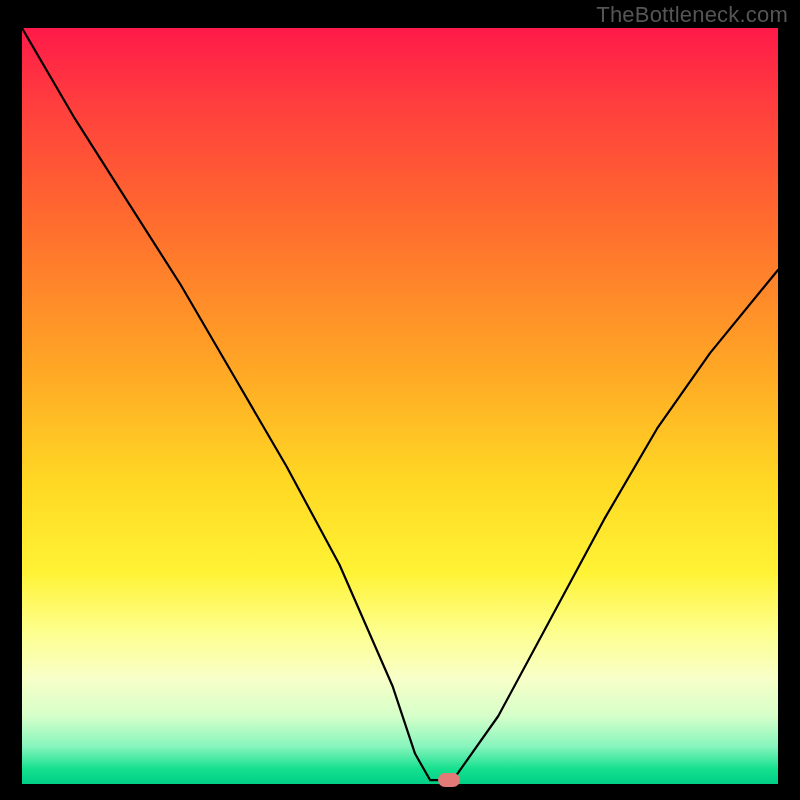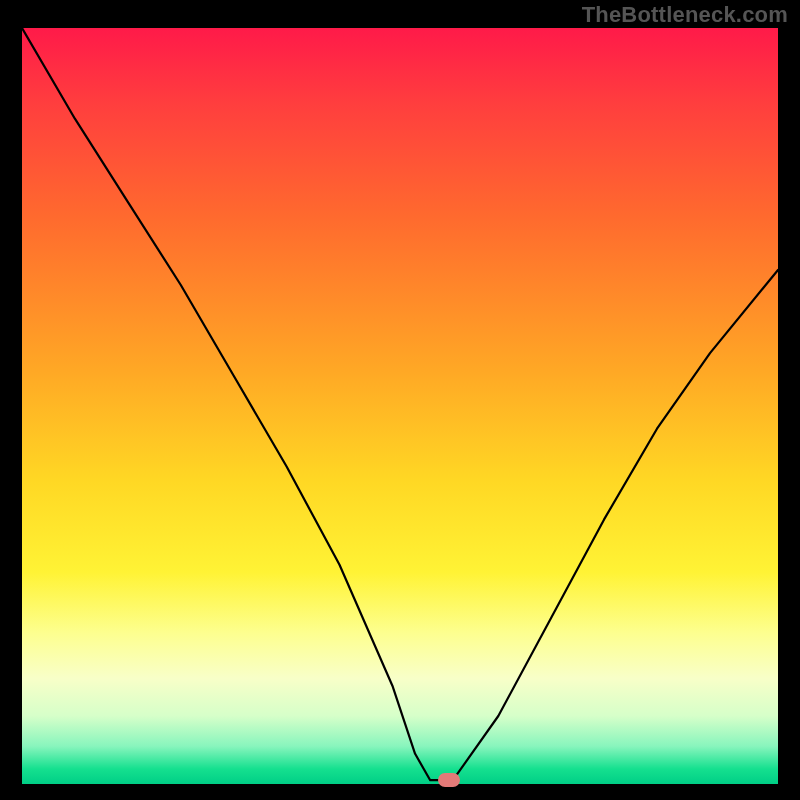--- a/index.html
+++ b/index.html
@@ -16,21 +16,21 @@
     width: 800px;
     height: 800px;
     background: #000;
   }
   .watermark {
     position: absolute;
     top: 2px;
     right: 12px;
     color: #555;
     font-size: 22px;
-    font-weight: 700;
+    font-weight: 400;
     letter-spacing: 0.2px;
     z-index: 3;
   }
   .plot {
     position: absolute;
     left: 22px;
     top: 28px;
     width: 756px;
     height: 756px;
     background: linear-gradient(to bottom,

